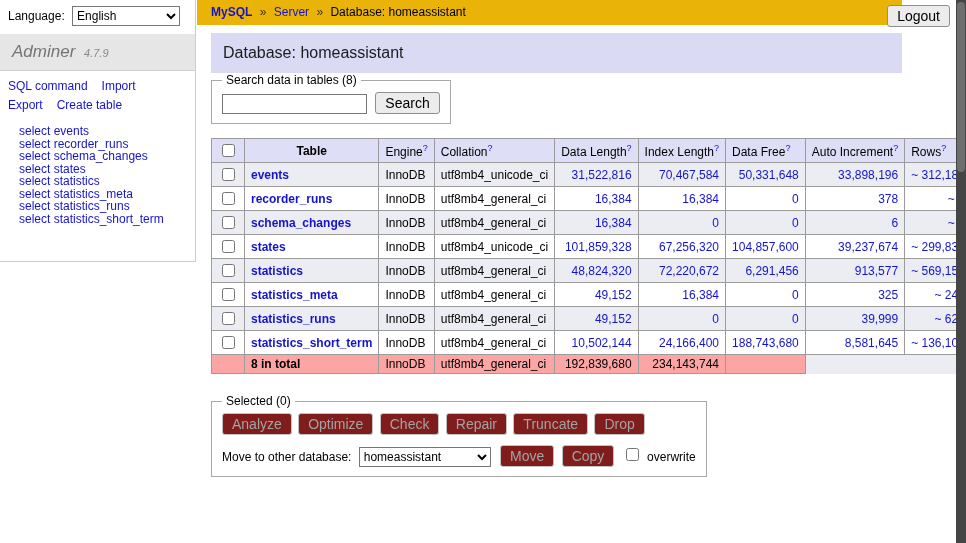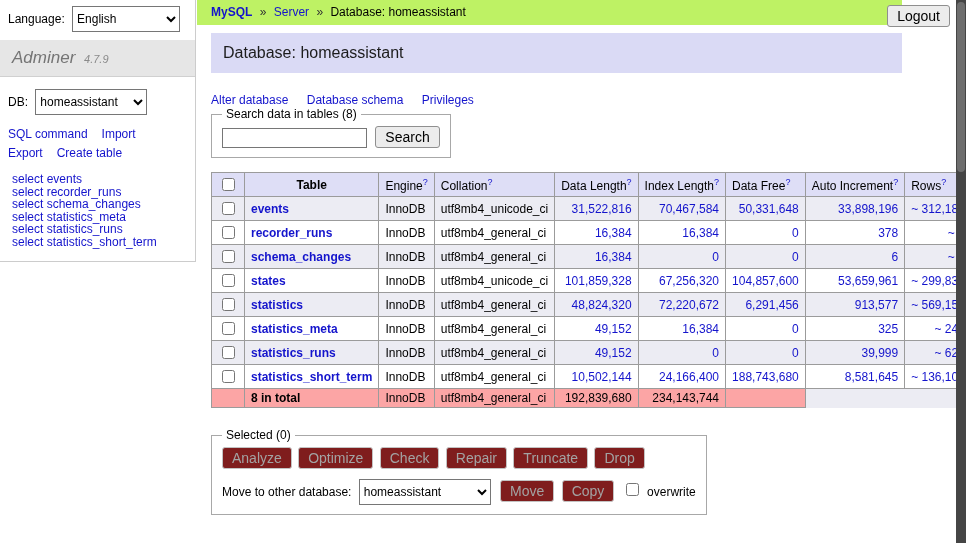--- a/index.html
+++ b/index.html
@@ -5,21 +5,21 @@
   * { box-sizing: border-box; }
   html, body { margin: 0; padding: 0; }
   body {
     width: 966px; height: 543px; overflow: hidden; position: relative;
     font-family: "Liberation Sans", sans-serif; font-size: 12px;
     background: #fff; color: #000;
   }
   a { color: #1414cc; text-decoration: none; cursor: pointer; }
   select {
     font-family: "Liberation Sans", sans-serif; font-size: 12px;
-    border: 1px solid #767676; background: #fff; height: 26px;
+    border: 1px solid #767676; background: #fff; height: 20px;
   }
   button {
     font-family: "Liberation Sans", sans-serif; font-size: 14px;
     background: #ececec; border: 1px solid #8f8f8f; border-radius: 3px;
     padding: 2px 9px; color: #000; cursor: pointer;
   }
   button:disabled { color: #a3a3a3; border-color: #c3c3c3; background: #7f1d1d; cursor: default; }
   input[type="text"] {
     font-family: "Liberation Sans", sans-serif; font-size: 12px;
     border: 1px solid #767676; height: 20px; padding: 1px 3px; width: 145px;
@@ -41,27 +41,27 @@
   h1 {
     margin: 4px 0 0; padding: 8px 12px; background: #e6e6e6;
     border-bottom: 1px solid #d0d0d0;
     font-size: 17px; font-weight: normal; font-style: italic; color: #757575;
   }
   h1 .version { font-size: 11px; color: #8a8a8a; margin-left: 4px; }
   .db-row { padding: 12px 8px 4px; }
   .db-row select { width: 112px; margin-left: 4px; }
   .action-links { margin: 0; padding: 6px 8px 0; line-height: 1.6; }
   .action-links a { margin-right: 14px; }
-  ul.table-list { list-style: none; margin: 10px 4px 0; padding: 0 0 10px 8px; }
+  ul.table-list { list-style: none; margin: 10px 11px 0; padding: 0 0 10px 8px; }
   ul.table-list li { line-height: 13px; height: 12.5px; white-space: nowrap; }
 
   
   #content { margin-left: 197px; }
   #breadcrumb {
-    background: #bef264; margin-right: 64px; padding: 5px 14px; height: 25px;
+    background: #eab308; margin-right: 64px; padding: 5px 14px; height: 25px;
     white-space: nowrap;
   }
   #breadcrumb .sep { color: #333; margin: 0 4px; }
   #breadcrumb .bold-link { font-weight: bold; }
   #logout-form { position: absolute; top: 5px; right: 16px; }
   h2 {
     margin: 8px 64px 0 14px; padding: 11px 12px; background: #dadaf5;
     font-size: 16px; font-weight: normal; color: #1c1c1c;
   }
   .links-row { margin: 20px 0 0 14px; }
@@ -122,36 +122,32 @@
     <select>
       <option>English</option>
     </select>
   </div>
 
   <h1>
     <span>Adminer</span>
     <span class="version">4.7.9</span>
   </h1>
 
-  <div class="db-row">
-    <span>DB:</span>
-    <select>
-      <option>homeassistant</option>
-    </select>
-  </div>
 
   <p class="action-links">
     <a style="margin-right: 14px;">SQL command</a><a style="margin-right: 14px;">Import</a><br>
     <a style="margin-right: 14px;">Export</a><a style="margin-right: 14px;">Create table</a>
   </p>
 
   <ul class="table-list">
     <li><a>select events</a></li>
     <li><a>select recorder_runs</a></li>
     <li><a>select schema_changes</a></li>
+    <li><a>select states</a></li>
+    <li><a>select statistics</a></li>
     <li><a>select statistics_meta</a></li>
     <li><a>select statistics_runs</a></li>
     <li><a>select statistics_short_term</a></li>
   </ul>
 </div>
 
 <form id="logout-form">
   <button type="button">Logout</button>
 </form>
 
@@ -160,25 +156,20 @@
   <div id="breadcrumb">
     <a class="bold-link">MySQL</a>
     <span class="sep">»</span>
     <a>Server</a>
     <span class="sep">»</span>
     <span>Database: homeassistant</span>
   </div>
 
   <h2>Database: homeassistant</h2>
 
-  <div class="links-row">
-    <a>Alter database</a>
-    <a>Database schema</a>
-    <a>Privileges</a>
-  </div>
 
 
   <fieldset class="search-fieldset">
     <legend>Search data in tables (8)</legend>
     <input type="text" value="" style="">
     <button type="button">Search</button>
   </fieldset>
 
   <table class="db-tables">
     <thead>
@@ -233,21 +224,21 @@
 
       </tr>
       <tr>
         <td class="chk"><input type="checkbox" style=""></td>
         <td class="name"><a>states</a></td>
         <td>InnoDB</td>
         <td>utf8mb4_unicode_ci</td>
         <td class="num"><a>101,859,328</a></td>
         <td class="num"><a>67,256,320</a></td>
         <td class="num"><a>104,857,600</a></td>
-        <td class="num"><a>53,659,961</a></td>
+        <td class="num"><a>39,237,674</a></td>
         <td class="num"><a>~ 299,833</a></td>
 
       </tr>
       <tr>
         <td class="chk"><input type="checkbox" style=""></td>
         <td class="name"><a>statistics</a></td>
         <td>InnoDB</td>
         <td>utf8mb4_general_ci</td>
         <td class="num"><a>48,824,320</a></td>
         <td class="num"><a>72,220,672</a></td>

